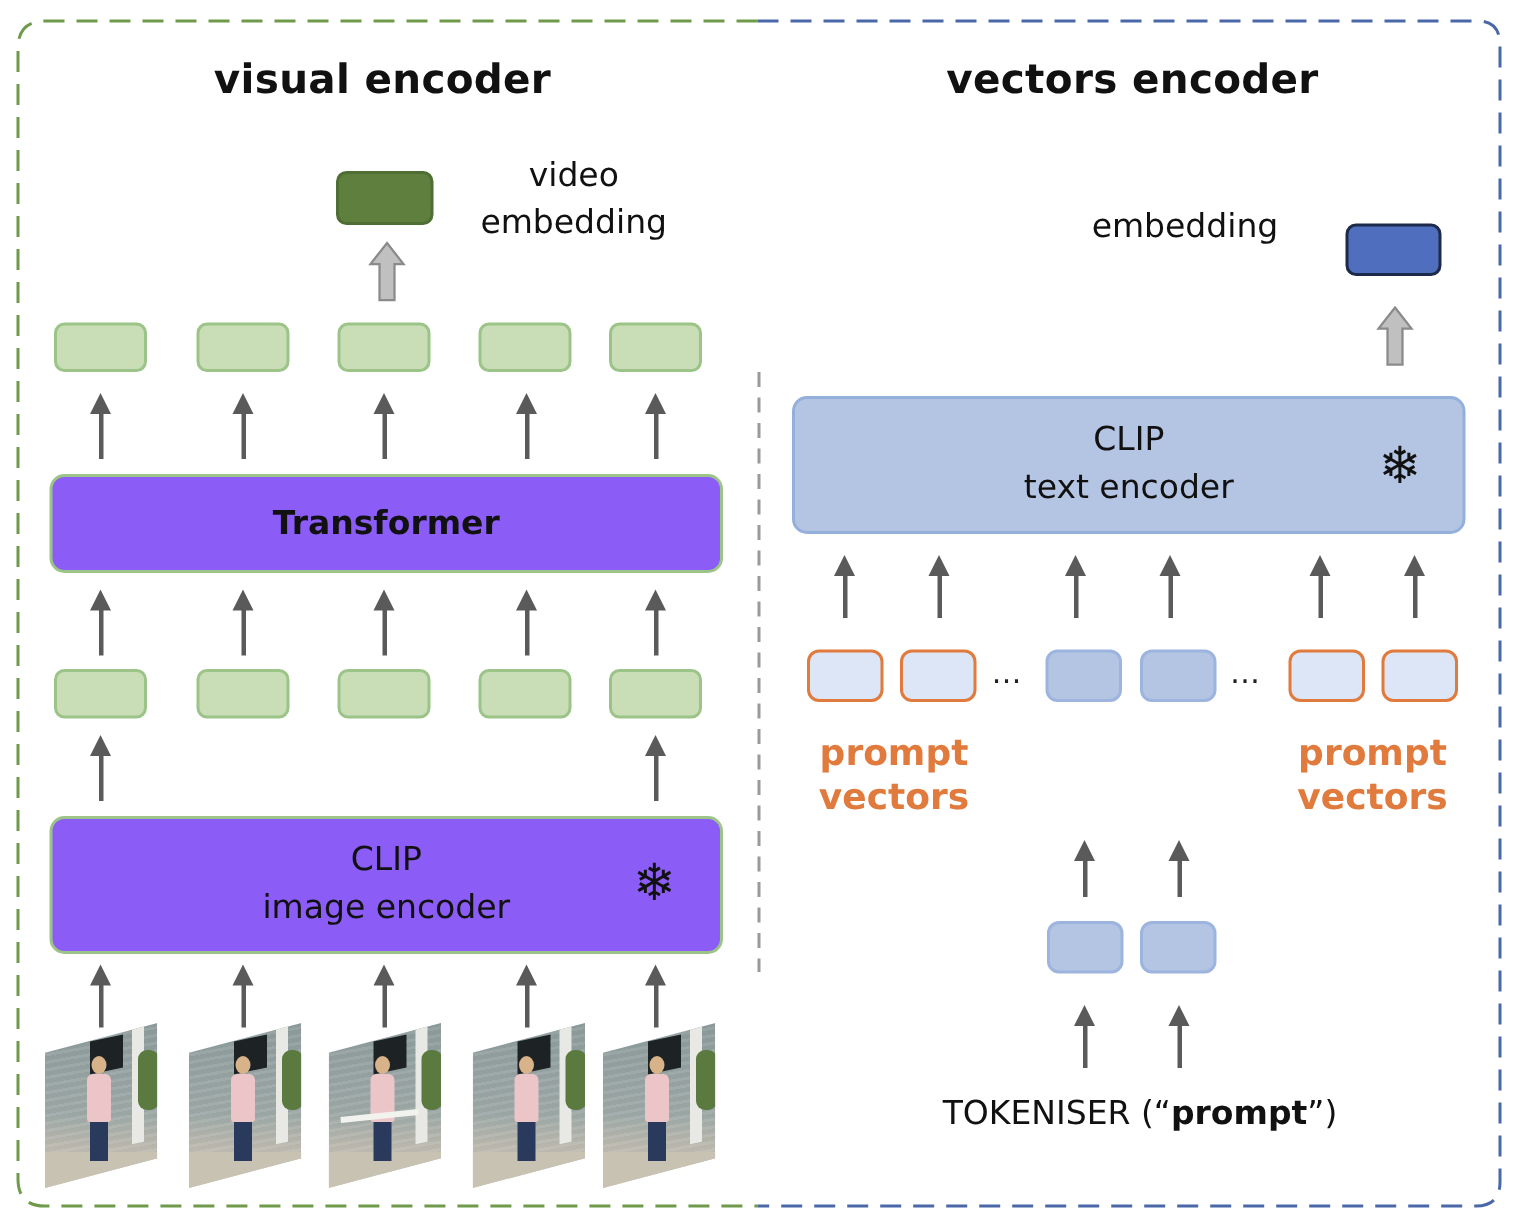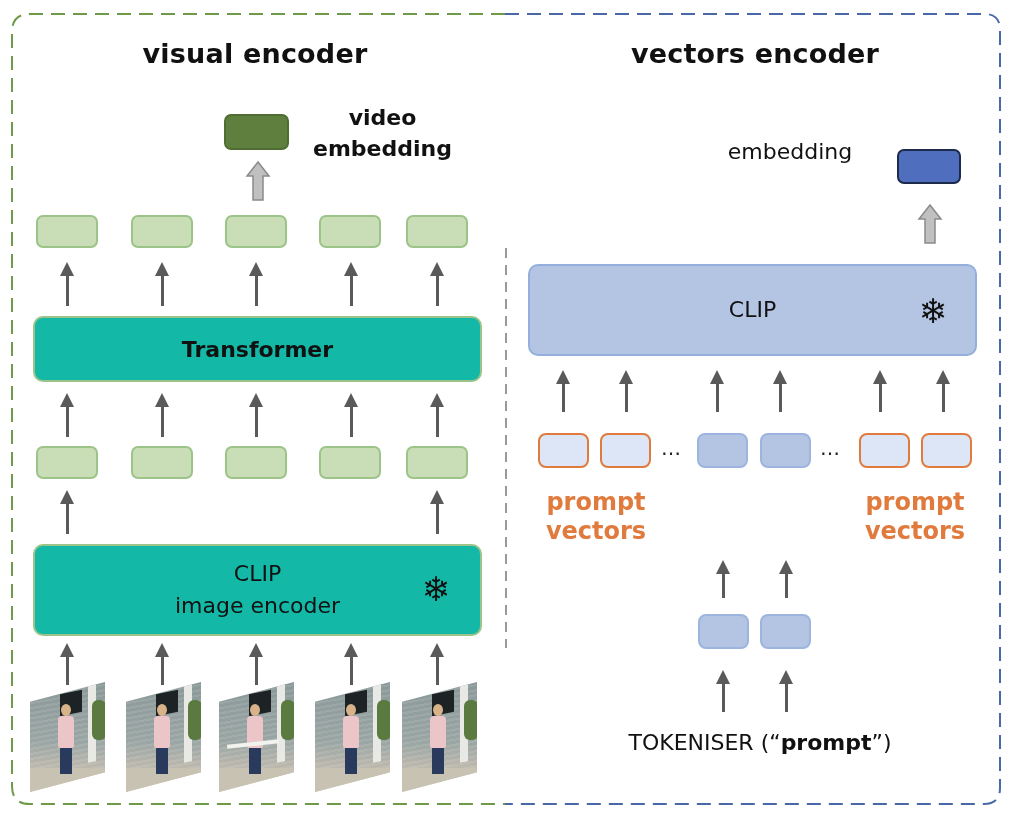--- a/index.html
+++ b/index.html
@@ -5,21 +5,21 @@
   html, body { margin: 0; padding: 0; background: #ffffff; }
   body { width: 1024px; height: 816px; position: relative; overflow: hidden;
          font-family: "DejaVu Sans", sans-serif; color: #111; }
   .abs { position: absolute; }
   svg.frame { position: absolute; left: 0; top: 0; }
   .title { position: absolute; font-weight: bold; font-size: 27px; letter-spacing: 0.2px;
            text-align: center; white-space: nowrap; }
   .label { position: absolute; font-size: 22px; text-align: center; line-height: 31px; white-space: nowrap; }
   .gtok { position: absolute; width: 62px; height: 33px; background: #c9deb7; border: 2px solid #9cc488;
           border-radius: 7px; box-sizing: border-box; }
-  .gblock { position: absolute; background: #14b8a6; border: 2.5px solid #9cc488; border-radius: 10px;
+  .gblock { position: absolute; background: #8b5cf6; border: 2.5px solid #9cc488; border-radius: 10px;
             box-sizing: border-box; display: flex; align-items: center; justify-content: center; }
   .bblock { position: absolute; background: #b4c5e3; border: 2.5px solid #94afdc; border-radius: 10px;
             box-sizing: border-box; display: flex; align-items: center; justify-content: center; }
   .ptok { position: absolute; width: 51px; height: 35px; background: #dce6f7; border: 2.5px solid #e07b3d;
           border-radius: 8px; box-sizing: border-box; }
   .btok { position: absolute; width: 51px; height: 35px; background: #b4c5e3; border: 2px solid #9cb4de;
           border-radius: 8px; box-sizing: border-box; }
   .arrow { position: absolute; width: 14px; }
   .arrow .shaft { position: absolute; left: 5.5px; width: 3px; background: #5a5a5a; bottom: 0; }
   .arrow .head { position: absolute; left: 0; top: 0; width: 0; height: 0;
@@ -48,21 +48,21 @@
 
 <svg class="frame" width="1024" height="816">
   <path d="M 505 14 L 30 14 Q 12 14 12 32 L 12 786 Q 12 804 30 804 L 505 804" fill="none" stroke="#6f9a4a" stroke-width="2" stroke-dasharray="14 8"></path>
   <path d="M 505 14 L 985 14 Q 1000 14 1000 30 L 1000 788 Q 1000 804 984 804 L 505 804" fill="none" stroke="#4a68a8" stroke-width="2" stroke-dasharray="14 8"></path>
   <line x1="506" y1="248" x2="506" y2="648" stroke="#9a9a9a" stroke-width="2" stroke-dasharray="10 7"></line>
 </svg>
 
 <div class="title" style="left:60px; top:38px; width:390px;">visual encoder</div>
 
 <div class="abs" style="left:224px; top:114px; width:65px; height:36px; background:#5e7f3e; border:2px solid #4e6e34; border-radius:7px; box-sizing:border-box;"></div>
-<div class="label" style="left:300px; top:102px; width:165px;font-weight:bold;">
+<div class="label" style="left:300px; top:102px; width:165px;">
   <div>video</div>
   <div>embedding</div>
 </div>
 <svg class="hollow" style="left:245px; top:160px;" width="26" height="42">
   <path d="M13 2 L24 16 L18 16 L18 40 L8 40 L8 16 L2 16 Z" fill="#c0c0c0" stroke="#8a8a8a" stroke-width="1.5"></path>
 </svg>
 
 <div class="gtok" style="left:36px; top:215px;"></div>
 <div class="gtok" style="left:131px; top:215px;"></div>
 <div class="gtok" style="left:225px; top:215px;"></div>
@@ -219,20 +219,21 @@
 <div class="label" style="left:715px; top:136px; width:150px; text-align:right;">
   <div style="text-align:center;">embedding</div>
 </div>
 <div class="abs" style="left:897px; top:149px; width:64px; height:35px; background:#4f6fbe; border:2px solid #1d2a4a; border-radius:7px; box-sizing:border-box;"></div>
 <svg class="hollow" style="left:917px; top:203px;" width="26" height="42">
   <path d="M13 2 L24 16 L18 16 L18 40 L8 40 L8 16 L2 16 Z" fill="#c0c0c0" stroke="#8a8a8a" stroke-width="1.5"></path>
 </svg>
 
 <div class="bblock" style="left:528px; top:264px; width:449px; height:92px; flex-direction:column;">
   <div style="font-size:22px; line-height:32px;">CLIP</div>
+  <div style="font-size:22px; line-height:32px;">text encoder</div>
 </div>
 <div class="snow" style="left:919px; top:294px;">❄</div>
 
 <div class="arrow" style="left:556px; top:370px; height:42px;">
     <div class="head"></div>
     <div class="shaft" style="height:30px;"></div>
   </div>
 <div class="arrow" style="left:619px; top:370px; height:42px;">
     <div class="head"></div>
     <div class="shaft" style="height:30px;"></div>

